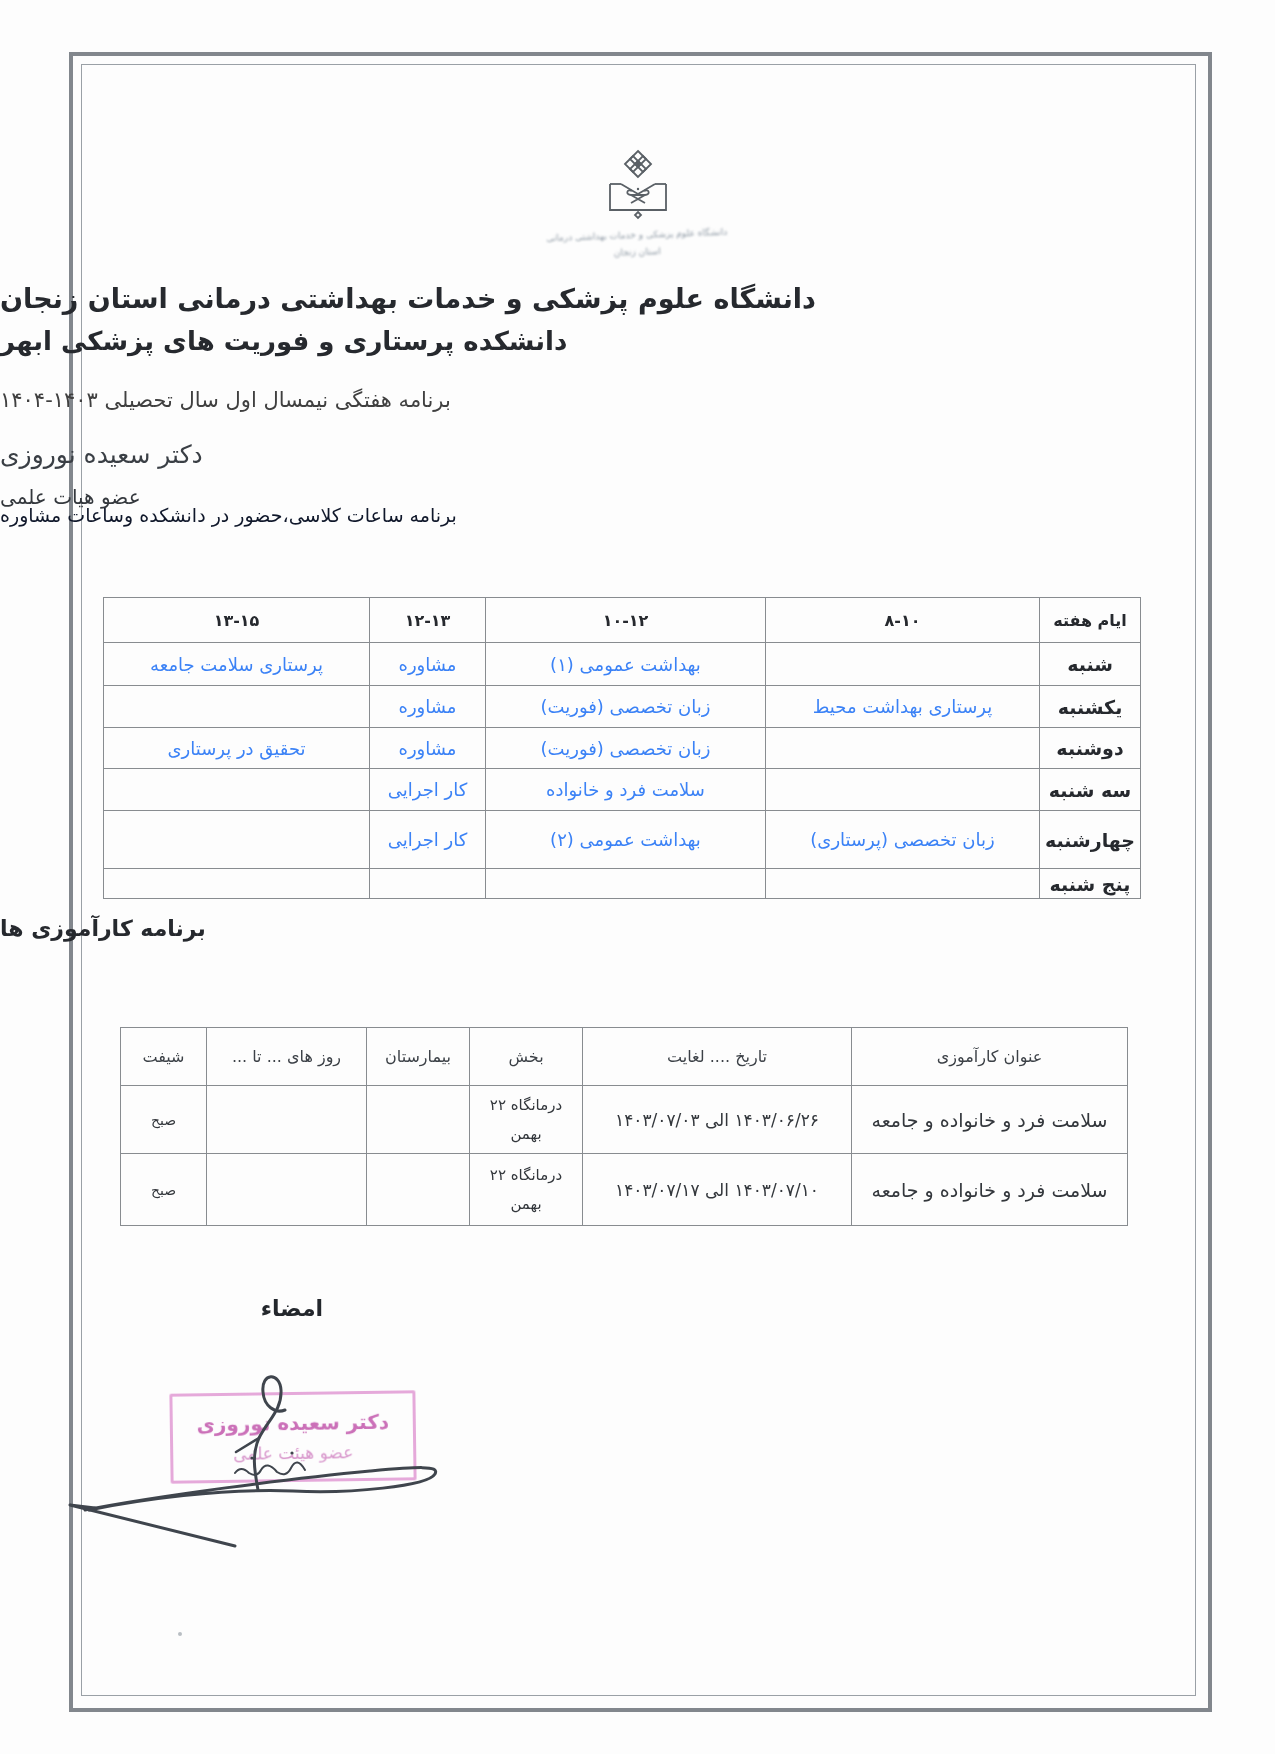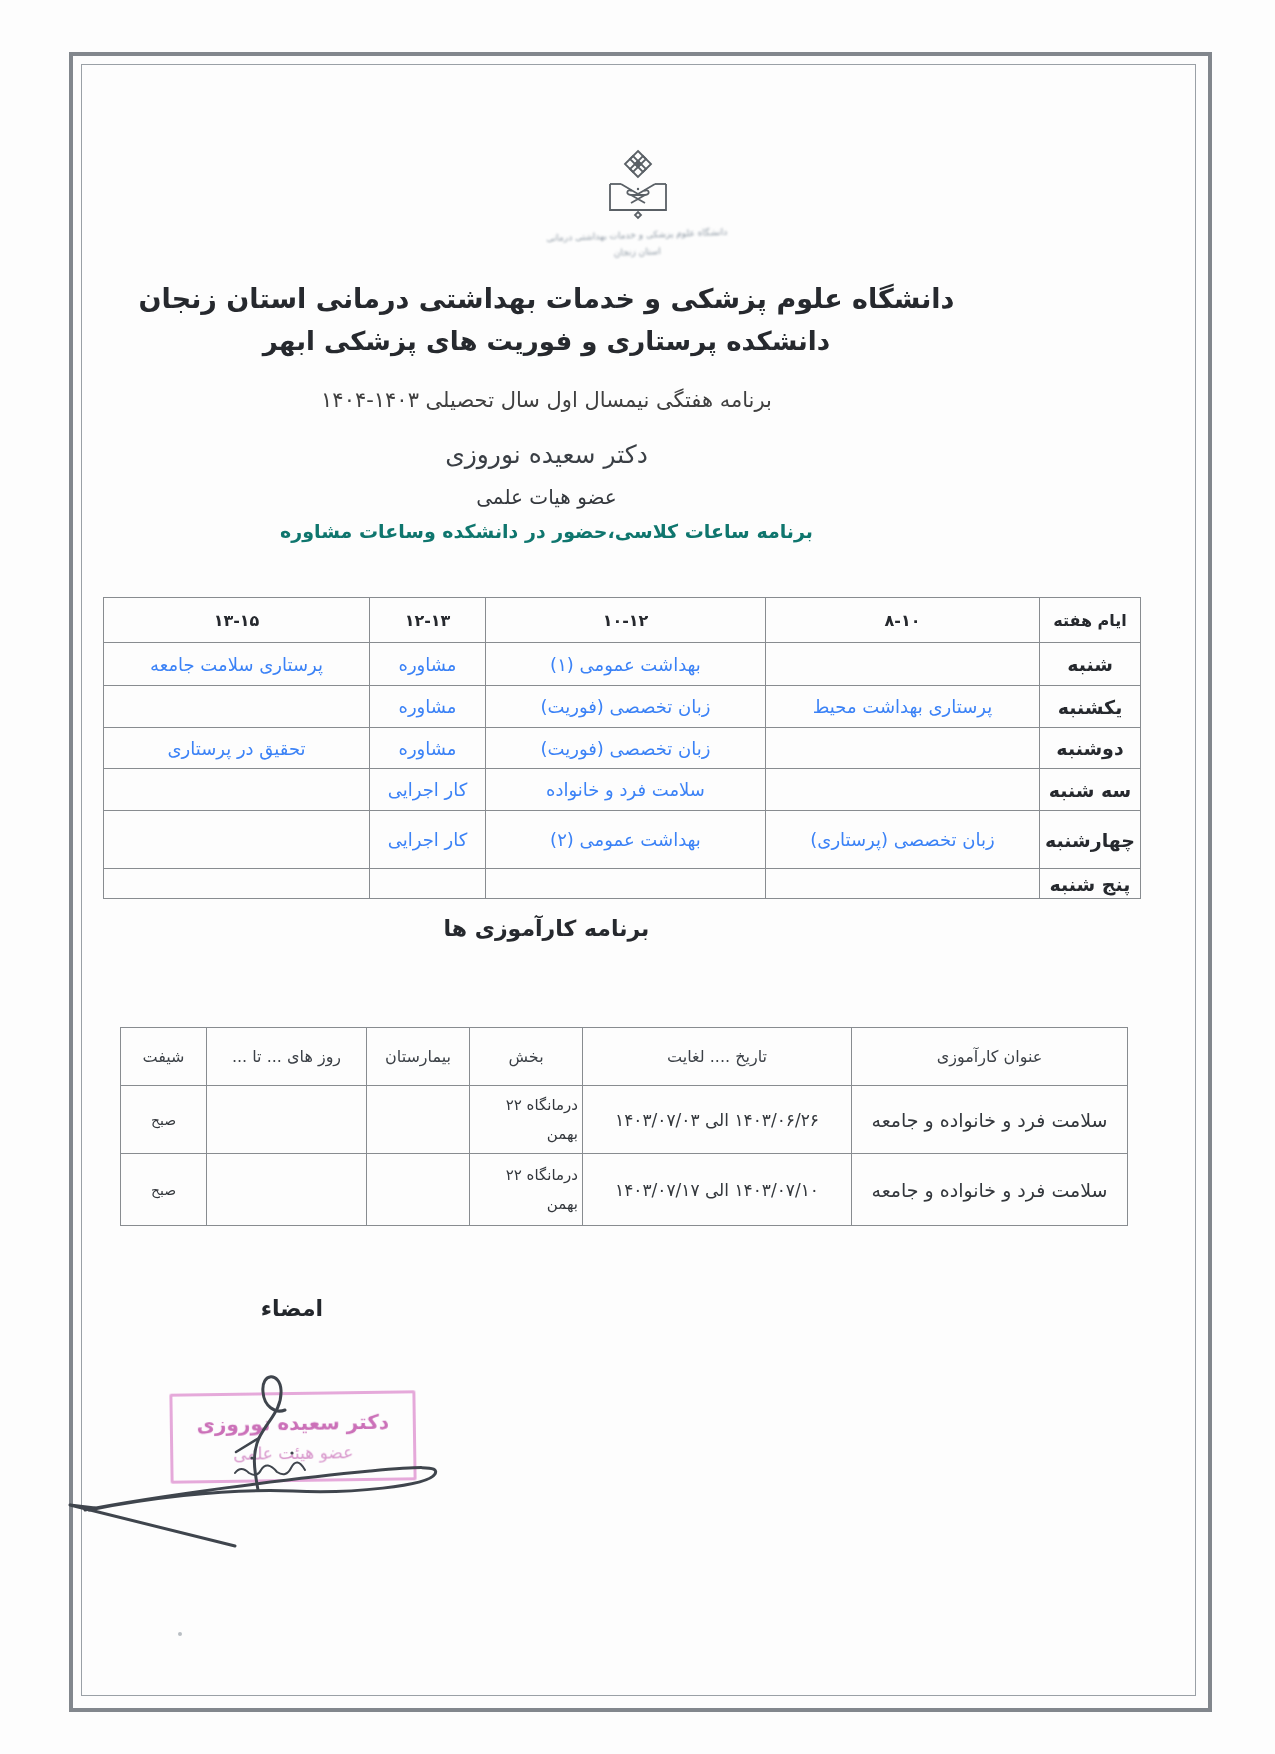--- a/index.html
+++ b/index.html
@@ -11,46 +11,46 @@
   .frame-outer{position:absolute;left:69px;top:52px;width:1135px;height:1652px;border:4px solid #82878d;}
   .frame-inner{position:absolute;left:81px;top:64px;width:1113px;height:1630px;border:1px solid #9aa0a6;}
 
   
   .logo{position:absolute;left:588px;top:148px;width:100px;height:85px;}
   .logo path,.logo line{stroke:#5a6066;fill:none;stroke-width:1.8;}
   .logo .fill{fill:#5a6066;stroke:none;}
   .logo-caption{position:absolute;left:487px;top:227px;width:300px;text-align:center;
     font-size:9px;line-height:17px;color:#8e99a4;filter:blur(0.8px);transform:rotate(-2deg);}
 
-  .h-center{position:absolute;left:0;width:1093px;text-align:center;}
+  .h-center{position:absolute;left:0;width:1093px;text-align:left;}
   .h1{top:283px;font-size:27px;font-weight:bold;color:#26292e;}
   .h2{top:326px;font-size:26px;font-weight:bold;color:#26292e;}
   .t3{top:388px;font-size:21px;color:#404040;}
   .person{top:440px;font-size:25px;color:#3a3f45;}
   .role{top:485px;font-size:20px;color:#34383d;}
-  .subtitle{top:520px;font-size:19px;font-weight:bold;color:#0f766e;}
+  .subtitle{top:504px;font-size:19px;font-weight:normal;color:#0f172a;}
   .internship-title{top:916px;font-size:22px;font-weight:bold;color:#26292e;}
   .sign-label{position:absolute;left:212px;top:1296px;width:160px;text-align:center;
     font-size:22px;font-weight:bold;color:#23272c;}
 
   
   table{border-collapse:collapse;table-layout:fixed;direction:rtl;}
   td,th{border:1px solid #888c90;text-align:center;vertical-align:middle;padding:2px 4px;
     font-weight:normal;overflow:hidden;}
   .weekly{position:absolute;left:103px;top:597px;width:1037px;}
   .weekly th{font-size:16px;font-weight:bold;color:#26292e;}
   .weekly .day-cell{font-size:19px;font-weight:bold;color:#26292e;}
   .weekly td{font-size:18px;color:#3b82f6;}
   .ltrnum{direction:ltr;unicode-bidi:bidi-override;display:inline-block;}
 
   .intern{position:absolute;left:120px;top:1027px;width:1007px;}
   .intern th{font-size:16px;color:#3c4147;font-weight:normal;}
   .intern td{font-size:17px;color:#33373c;}
   .intern td.c-title{font-size:19px;}
-  .intern td.c-dept{font-size:15px;line-height:1.9;text-align:right;}
+  .intern td.c-dept{font-size:15px;line-height:1.9;}
   .intern td.c-shift{font-size:14px;}
 
   
   .stamp{position:absolute;left:170px;top:1392px;width:240px;height:84px;
     border:3px solid rgba(221,142,207,0.75);border-radius:2px;transform:rotate(-0.8deg);
     display:flex;flex-direction:column;justify-content:center;gap:8px;filter:blur(0.4px);}
   .stamp .l1{font-size:20px;font-weight:bold;color:rgba(194,87,171,0.85);text-align:center;letter-spacing:1px;}
   .stamp .l2{font-size:17px;color:rgba(207,127,192,0.8);text-align:center;}
   .signature{position:absolute;left:55px;top:1360px;width:400px;height:200px;}
   .signature path{stroke:#3f454d;fill:none;stroke-linecap:round;stroke-linejoin:round;}

